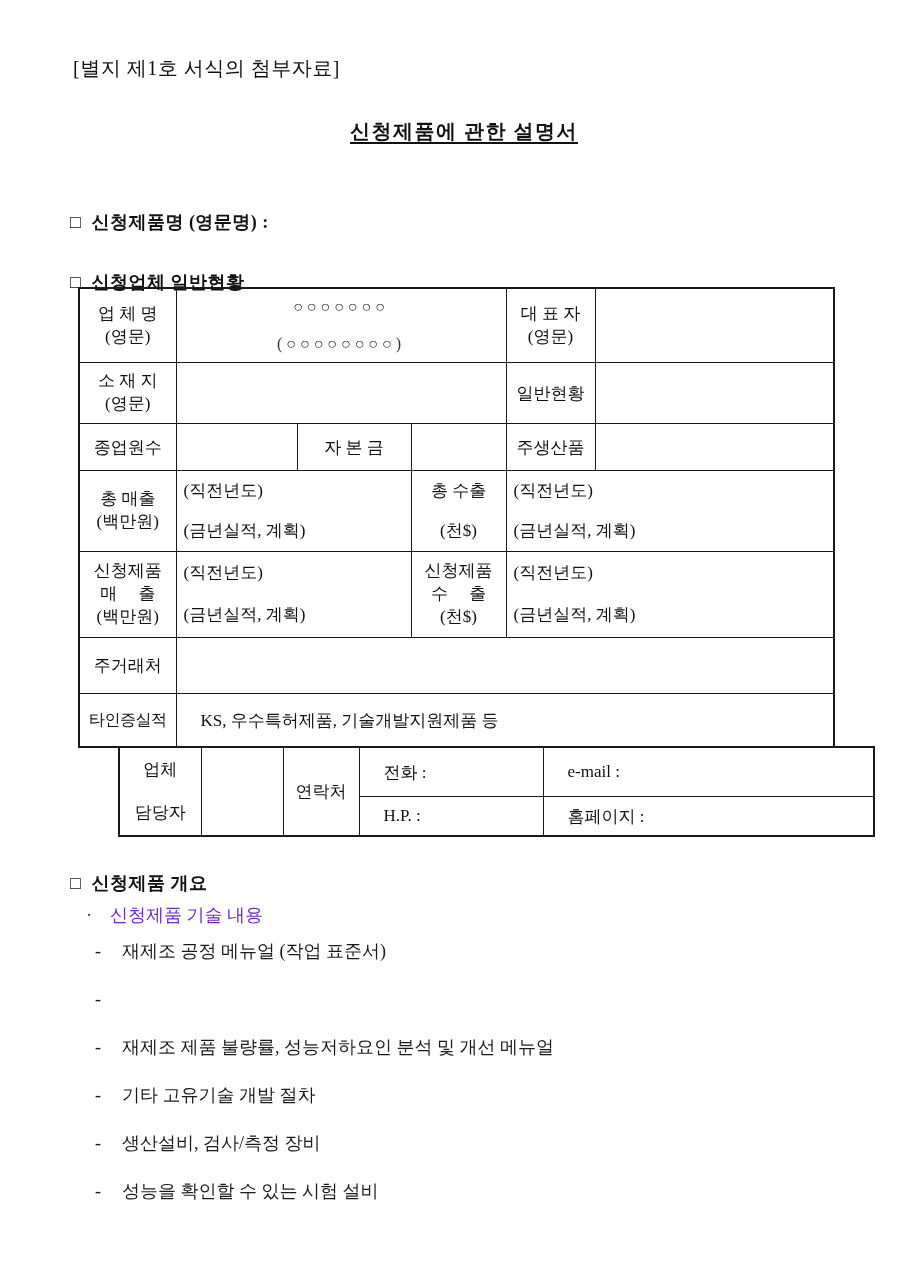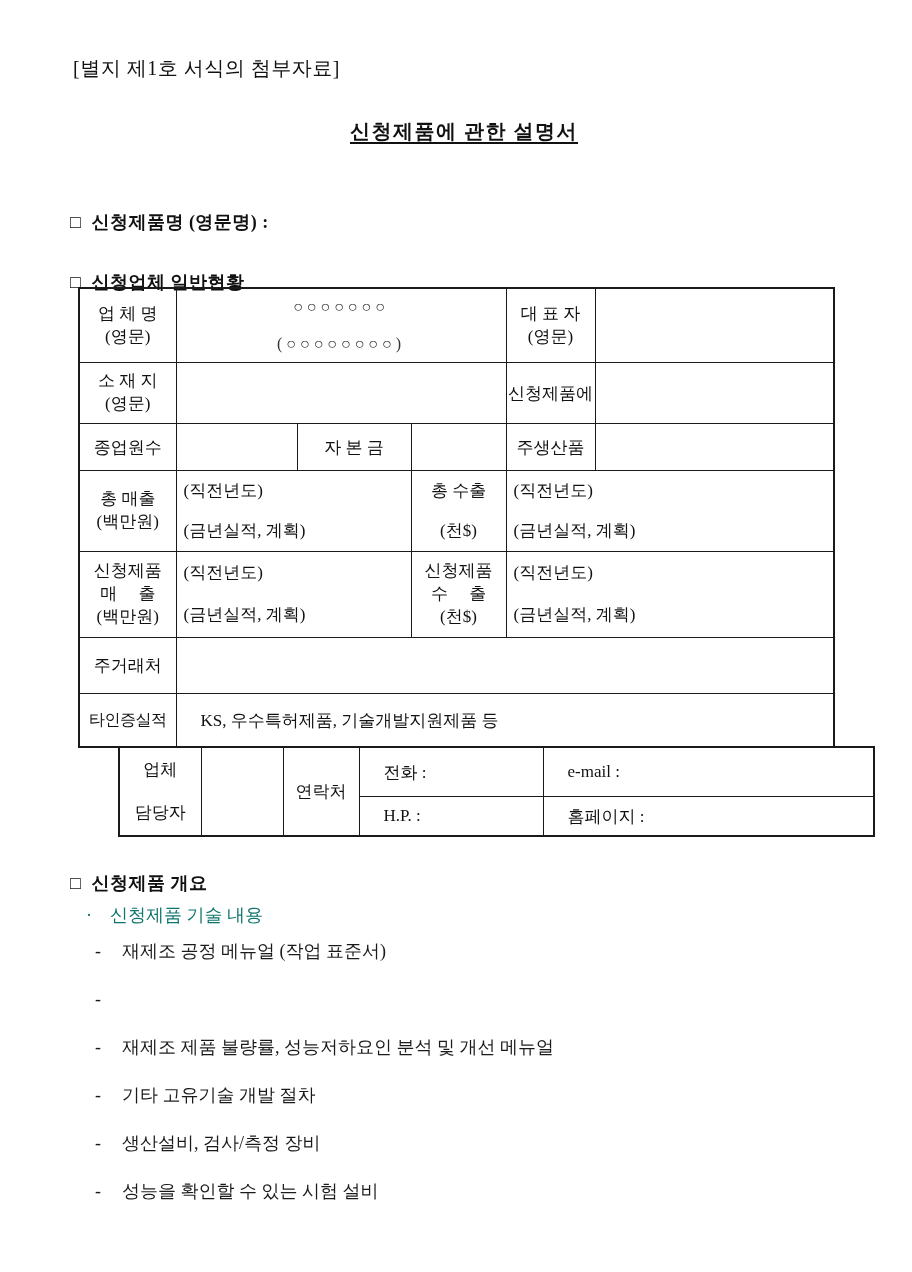--- a/index.html
+++ b/index.html
@@ -27,21 +27,21 @@
   .r73 > td { height:73px; } .r60 > td { height:60px; } .r46 > td { height:46px; }
   .r80 > td { height:80px; } .r85 > td { height:85px; } .r55 > td { height:55px; }
   .r52 > td { height:52px; } .r48 > td { height:48px; } .r38 > td { height:38px; }
   .vfill { height:100%; display:flex; flex-direction:column; justify-content:center; align-items:center; line-height:1.35; }
   .spread { justify-content:space-around; }
   .leftcell { align-items:flex-start; padding-left:7px; box-sizing:border-box; }
   .lefttext { text-align:left; padding-left:24px; }
   .small { font-size:16px; letter-spacing:-0.5px; }
   .circles { letter-spacing:4px; font-size:16px; color:#333; }
 
-  .tech { position:absolute; left:86px; top:903px; font-size:18px; color:#0f766e; }
+  .tech { position:absolute; left:86px; top:903px; font-size:18px; color:#6d28d9; }
   .tech .dot { margin-right:18px; }
   .items { position:absolute; left:95px; top:940px; width:700px; }
   .item { display:flex; font-size:18px; color:#1a1a1a; line-height:22px; margin-bottom:26px; }
   .item .dash { width:27px; flex:0 0 27px; }
 </style>
 </head>
 <body>
 
 <div class="page">
 
@@ -92,21 +92,21 @@
         <td></td>
       </tr>
       <tr class="r60">
         <td>
           <div class="vfill">
                 <div>소 재 지</div>
                 <div>(영문)</div>
               </div>
         </td>
         <td colspan="3"></td>
-        <td>신청제품에</td>
+        <td>일반현황</td>
         <td></td>
       </tr>
       <tr class="r46">
         <td>종업원수</td>
         <td></td>
         <td>자 본 금</td>
         <td></td>
         <td>주생산품</td>
         <td></td>
       </tr>

